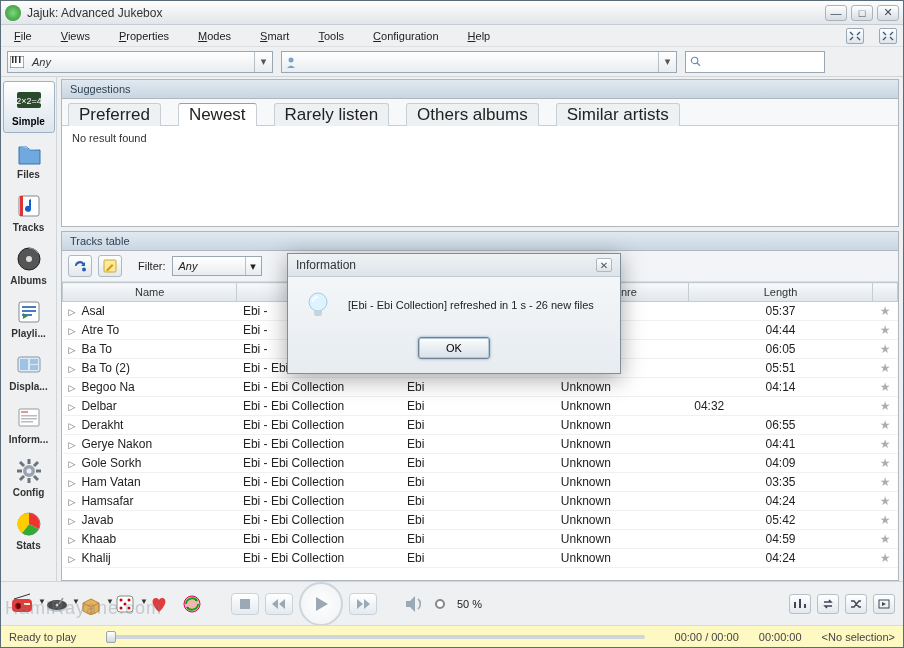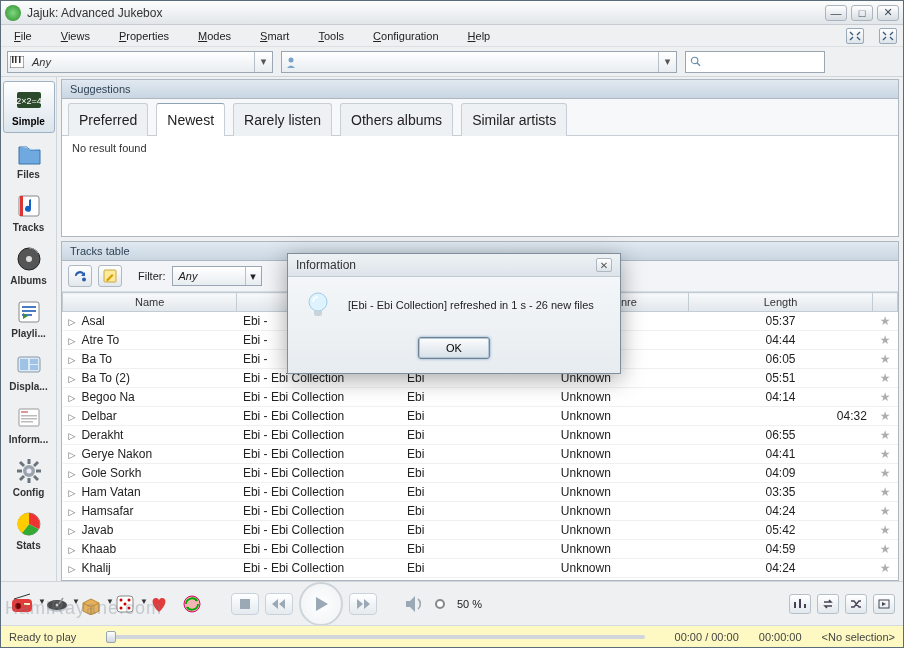--- a/index.html
+++ b/index.html
@@ -31,21 +31,21 @@
   .sidebar .sbitem.selected { background:linear-gradient(#ffffff,#dbe4ec); border:1px solid #9fb2c3; }
   .sidebar .sbicon { width:30px; height:30px; display:flex; align-items:center; justify-content:center; }
   .sidebar .sblabel { font-size:10px; color:#333; margin-top:1px; font-weight:bold; }
   .sidebar .sbitem.selected .sblabel { color:#000; }
 
   .main { flex:1; display:flex; flex-direction:column; min-height:0; padding:2px 4px 0 4px; gap:4px; }
 
   .panel { border:1px solid #aeb7c0; background:#fff; display:flex; flex-direction:column; }
   .panel-head { background:linear-gradient(#e1e9f1,#c9d6e2); border-bottom:1px solid #aeb7c0; padding:3px 8px; font-weight:normal; color:#2f4256; }
   .tabrow { display:flex; background:#f6f8fa; border-bottom:1px solid #c7ced5; padding:3px 6px 0; gap:0; }
-  .tab { padding:8px 10px; border:1px solid #c7ced5; border-bottom:none; background:#eef1f4; margin-right:8px; border-radius:3px 3px 0 0; cursor:pointer; font-size:14px; position:relative; top:1px; }
+  .tab { padding:1px 10px; border:1px solid #c7ced5; border-bottom:none; background:#eef1f4; margin-right:17px; border-radius:3px 3px 0 0; cursor:pointer; font-size:17px; position:relative; top:1px; }
   .tab.active { background:#fff; border-top:1px solid #8da2b5; }
   .sugg-body { padding:6px 10px; height:100px; font-size:11px; color:#333; }
 
   .tracks-panel { flex:1; min-height:0; }
   .tracks-toolbar { display:flex; align-items:center; gap:6px; padding:4px 6px; background:#f2f4f7; border-bottom:1px solid #d7dde3; }
   .tracks-toolbar .tbtn { width:24px; height:22px; border:1px solid #aeb9c3; background:linear-gradient(#ffffff,#e2e8ed); border-radius:3px; display:flex; align-items:center; justify-content:center; cursor:pointer; }
   .tracks-toolbar .flabel { margin-left:10px; }
   .mini-combo { border:1px solid #9aa7b3; background:linear-gradient(#fff,#e8edf1); height:20px; display:flex; align-items:center; }
   .mini-combo .lbl { padding:0 6px; font-style:italic; }
   .mini-combo .arrow { width:16px; border-left:1px solid #b7c0c9; text-align:center; height:100%; display:flex; align-items:center; justify-content:center; cursor:pointer; }
@@ -358,21 +358,21 @@
                   <td>Ebi</td>
                   <td>Unknown</td>
                   <td style="text-align:center">04:14</td>
                   <td class="star">★</td>
                 </tr>
                 <tr>
                   <td><span class="play-ic">▷</span><span>Delbar</span></td>
                   <td>Ebi - Ebi Collection</td>
                   <td>Ebi</td>
                   <td>Unknown</td>
-                  <td style="text-align:right">04:32</td>
+                  <td style="text-align:left">04:32</td>
                   <td class="star">★</td>
                 </tr>
                 <tr>
                   <td><span class="play-ic">▷</span><span>Derakht</span></td>
                   <td>Ebi - Ebi Collection</td>
                   <td>Ebi</td>
                   <td>Unknown</td>
                   <td style="text-align:center">06:55</td>
                   <td class="star">★</td>
                 </tr>

